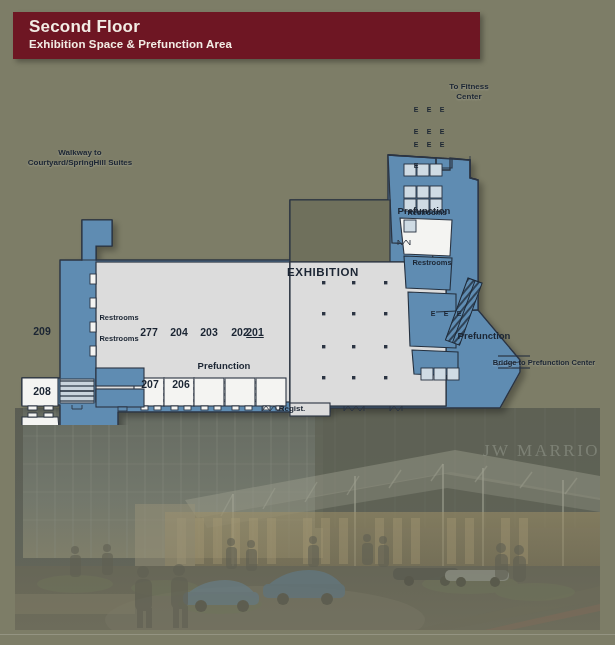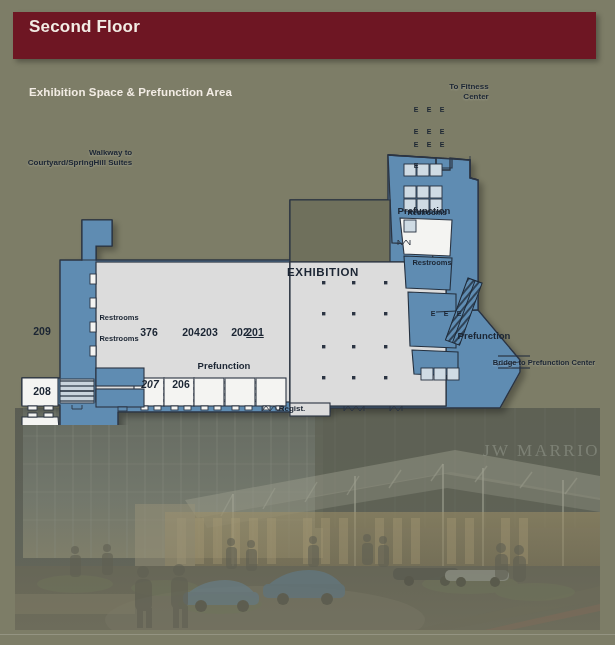--- a/index.html
+++ b/index.html
@@ -14,21 +14,21 @@
     font-family: "Liberation Sans", sans-serif;
     overflow: hidden;
     position: relative;
   }
 
   
   #header-banner {
     position: absolute;
     left: 13px;
     top: 12px;
-    width: 583px;
+    width: 467px;
     height: 47px;
     background: #6e1623;
     box-shadow: 3px 3px 5px rgba(0,0,0,0.30);
   }
   #header-title {
     position: absolute;
     left: 16px;
     top: 5px;
     color: #f2ece4;
     font-size: 17px;
@@ -38,21 +38,20 @@
   }
   #header-subtitle {
     position: absolute;
     left: 16px;
     top: 26px;
     color: #f2ece4;
     font-size: 11.5px;
     font-weight: bold;
     letter-spacing: 0.1px;
     white-space: nowrap;
-    margin-top: 48px;
   }
 
   
   #photo-backdrop {
     position: absolute;
     left: 15px;
     top: 408px;
     width: 585px;
     height: 222px;
     overflow: hidden;
@@ -93,21 +92,21 @@
     font-weight: bold;
   }
   .lbl-exhibition {
     font-size: 11.5px;
     font-weight: bold;
     letter-spacing: 0.6px;
   }
   .lbl-ext {
     font-size: 8px;
     font-weight: bold;
-    text-align: right;
+    text-align: center;
     line-height: 9.5px;
     text-shadow: 0 1px 2px rgba(255,255,255,0.25);
   }
   .lbl-small {
     font-size: 7.5px;
     font-weight: bold;
   }
   .lbl-e {
     font-size: 7px;
     font-weight: bold;
@@ -524,24 +523,24 @@
   <div class="maplabel lbl-area" style="left:224px; top:300px; transform:translateX(-50%);">Prefunction</div>
 
   <div class="maplabel lbl-small" style="left:427px; top:148px; transform:translateX(-50%);">Restrooms</div>
   <div class="maplabel lbl-small" style="left:432px; top:198px; transform:translateX(-50%);">Restrooms</div>
   <div class="maplabel lbl-small" style="left:119px; top:253px; transform:translateX(-50%);">Restrooms</div>
   <div class="maplabel lbl-small" style="left:119px; top:274px; transform:translateX(-50%);">Restrooms</div>
 
   <div class="maplabel lbl-room" style="left:255px; top:266px; transform:translateX(-50%);text-decoration:underline;">201</div>
   <div class="maplabel lbl-room" style="left:240px; top:266px; transform:translateX(-50%);">202</div>
   <div class="maplabel lbl-room" style="left:209px; top:266px; transform:translateX(-50%);">203</div>
-  <div class="maplabel lbl-room" style="left:179px; top:266px; transform:translateX(-50%);margin-left:12px;">204</div>
-  <div class="maplabel lbl-room" style="left:149px; top:266px; transform:translateX(-50%);">376</div>
+  <div class="maplabel lbl-room" style="left:179px; top:266px; transform:translateX(-50%);">204</div>
+  <div class="maplabel lbl-room" style="left:149px; top:266px; transform:translateX(-50%);">277</div>
   <div class="maplabel lbl-room" style="left:181px; top:318px; transform:translateX(-50%);">206</div>
-  <div class="maplabel lbl-room" style="left:150px; top:318px; transform:translateX(-50%);font-style:italic;">207</div>
+  <div class="maplabel lbl-room" style="left:150px; top:318px; transform:translateX(-50%);">207</div>
   <div class="maplabel lbl-room" style="left:42px; top:325px; transform:translateX(-50%);">208</div>
   <div class="maplabel lbl-room" style="left:42px; top:265px; transform:translateX(-50%);">209</div>
 
   <div class="maplabel lbl-ext" style="left:469px; top:22px; transform:translateX(-50%);">
     <div>To Fitness</div>
     <div>Center</div>
   </div>
 
   <div class="maplabel lbl-ext" style="left:80px; top:88px; transform:translateX(-50%);">
     <div>Walkway to</div>

